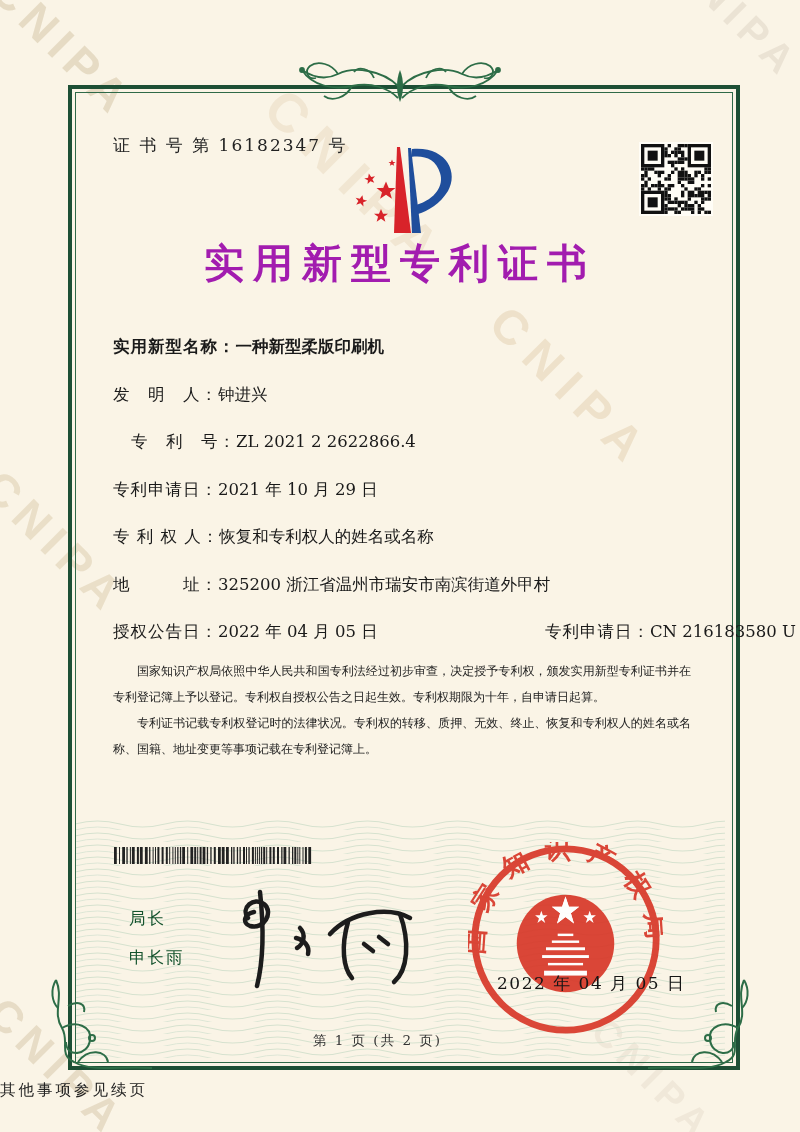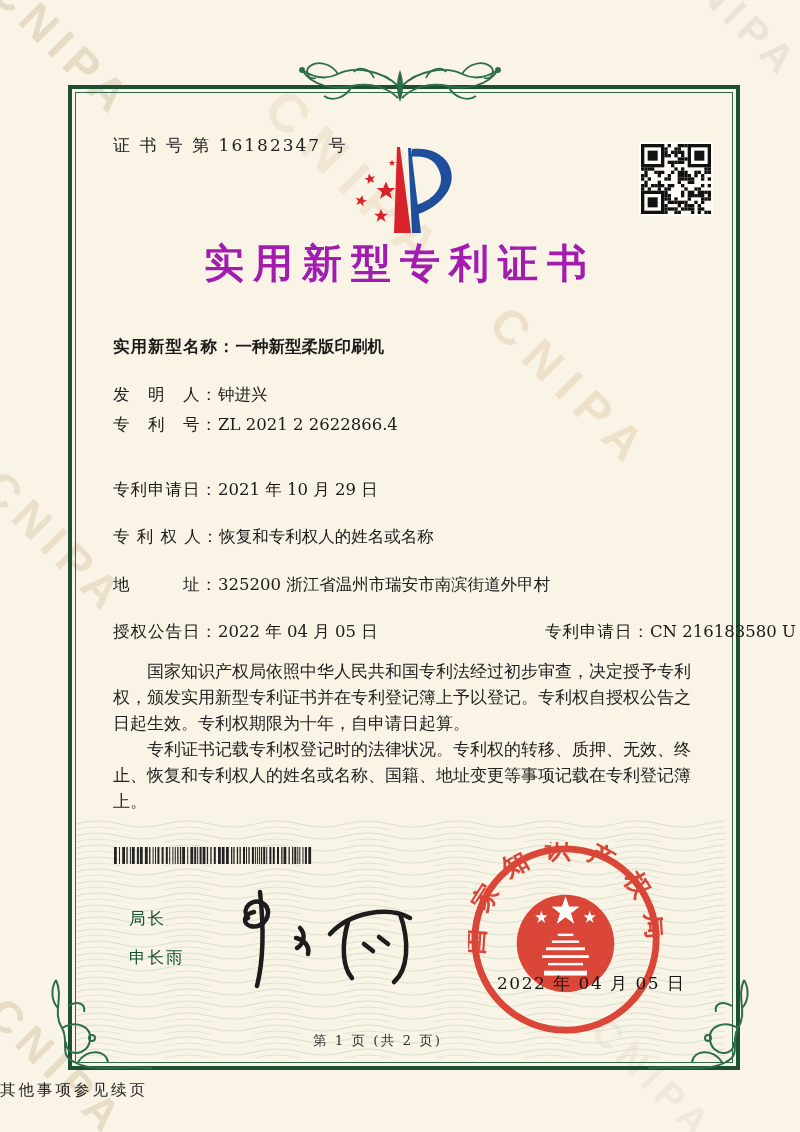--- a/index.html
+++ b/index.html
@@ -30,25 +30,25 @@
 
   
   .content{position:absolute;inset:0;z-index:3;color:#1f1f1f;border-radius:16px;}
   .cert-no{position:absolute;left:113px;top:134px;font-size:17px;letter-spacing:2px;color:#222;}
   .logo{position:absolute;left:340px;top:133px;}
   .qr{position:absolute;left:639px;top:142px;background:#fffdf6;padding:2px;}
   .title{position:absolute;left:0;right:0;top:236px;text-align:center;
          font-size:40px;font-weight:bold;letter-spacing:9px;color:#a21caf;}
   .row{position:absolute;left:113px;font-size:16.5px;white-space:nowrap;color:#1a1a1a;}
   .row .lab{letter-spacing:1px;}
-  .r1{top:336px;font-weight:bold;} .r2{top:384px;} .r3{top:414px;} .r4{top:479px;}
+  .r1{top:336px;font-weight:bold;} .r2{top:384px;} .r3{top:431px;margin-left:18px;} .r4{top:479px;}
   .r5{top:526px;} .r6{top:574px;} .r7{top:621px;}
   .col2{position:absolute;left:432px;top:0;}
   .r7{width:600px;}
-  .paras{position:absolute;left:113px;top:658px;width:578px;font-size:17px;
+  .paras{position:absolute;left:113px;top:658px;width:578px;font-size:12px;
          line-height:26px;text-align:justify;color:#222;}
   .paras p{margin:0;text-indent:2em;}
   .barcode{position:absolute;left:113px;top:847px;}
   .officials{position:absolute;left:129px;top:908px;font-size:16.5px;color:#14532d;}
   .officials div{margin-bottom:17px;letter-spacing:2px;}
   .signature{position:absolute;left:212px;top:884px;}
   .seal{position:absolute;left:468px;top:842px;width:195px;height:195px;}
   .seal-date{position:absolute;left:497px;top:972px;font-size:17px;color:#161616;
              letter-spacing:1.5px;z-index:4;white-space:nowrap;}
   .pagenum{position:absolute;left:0;right:45px;top:1032px;text-align:center;

